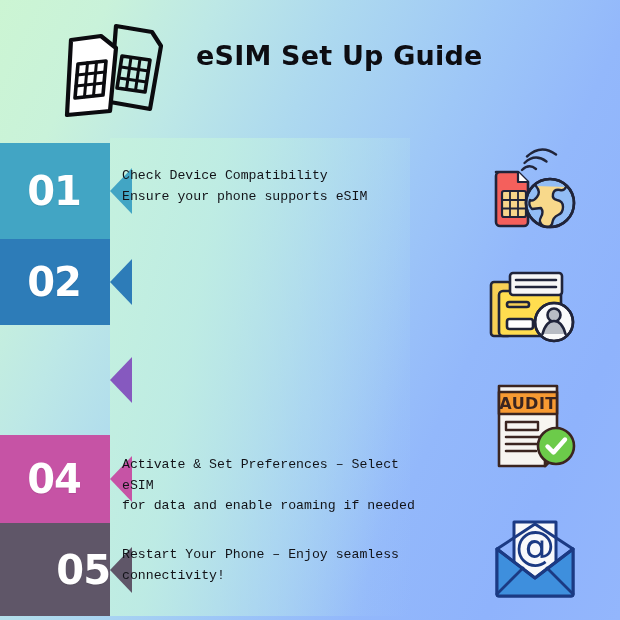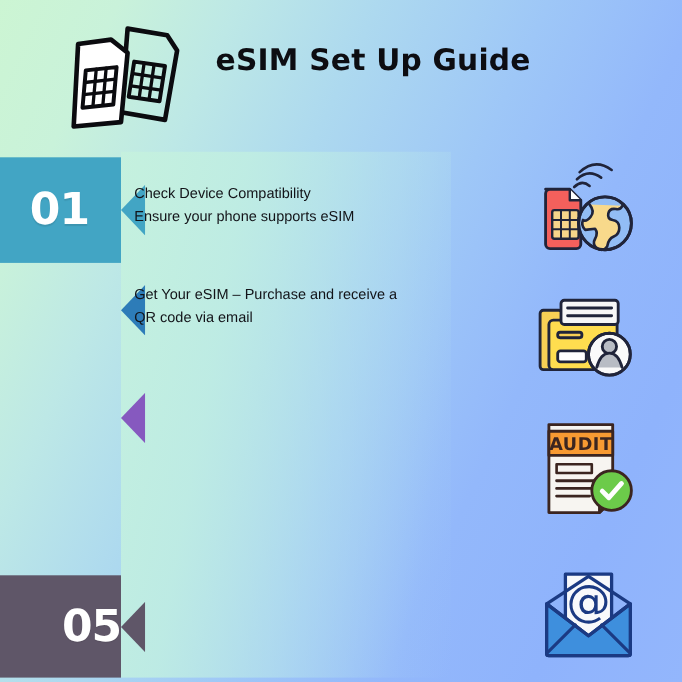--- a/index.html
+++ b/index.html
@@ -58,21 +58,21 @@
     text-shadow:0 1px 1px rgba(0,0,0,.10);
   }
   .notch{
     position:absolute;left:110px;top:50%;transform:translateY(-50%);
     width:22px;height:46px;
   }
   .step-text{
     position:absolute;left:122px;
     font-size:13.2px;line-height:20.5px;color:#121318;
     white-space:pre-line;
-    font-family:Liberation Sans, sans-serif;
+    font-family:Liberation Mono, monospace;
   }
   
   .icon-wrap{position:absolute;text-align:right;}
 </style>
 </head>
 <body>
 
 <div id="canvas">
 
   <div id="header">
@@ -110,47 +110,62 @@
     <div class="notch">
       <svg viewBox="0 0 22 46" width="22" height="46">
           <polygon points="22,0 0,23 22,46" fill="#42a5c4"></polygon>
         </svg>
     </div>
     <div class="step-text" style="top:23px;width:280px;">Check Device Compatibility
 Ensure your phone supports eSIM</div>
   </div>
 
   <div class="step" style="top:239px;height:86px;width:410px;">
+    <div class="band" style="background:#2d7cb8;">
+      <span class="num">02</span>
+    </div>
     <div class="notch">
       <svg viewBox="0 0 22 46" width="22" height="46">
           <polygon points="22,0 0,23 22,46" fill="#2d7cb8"></polygon>
         </svg>
     </div>
-    <div class="step-text" style="top:19px;width:290px;">Get Your eSIM – Purchase and receive a
-QR code via email</div>
   </div>
 
   <div class="step" style="top:325px;height:110px;width:410px;">
     <div class="notch">
       <svg viewBox="0 0 22 46" width="22" height="46">
           <polygon points="22,0 0,23 22,46" fill="#8659bf"></polygon>
         </svg>
     </div>
   </div>
 
+  <div class="step" style="top:435px;height:88px;width:410px;">
+    <div class="band" style="background:#c653a5;">
+      <span class="num">04</span>
+    </div>
+    <div class="notch">
+      <svg viewBox="0 0 22 46" width="22" height="46">
+          <polygon points="22,0 0,23 22,46" fill="#c653a5"></polygon>
+        </svg>
+    </div>
+    <div class="step-text" style="top:20px;width:300px;">Activate &amp; Set Preferences – Select eSIM
+for data and enable roaming if needed</div>
+  </div>
 
   <div class="step" style="top:523px;height:93px;width:410px;">
     <div class="band" style="background:#5f5668;justify-content:flex-end;">
       <span class="num">05</span>
     </div>
     <div class="notch">
       <svg viewBox="0 0 22 46" width="22" height="46">
           <polygon points="22,0 0,23 22,46" fill="#5f5668"></polygon>
         </svg>
     </div>
+    <div class="step-text" style="top:22px;width:290px;">Restart Your Phone – Enjoy seamless
+connectivity!</div>
   </div>
 
   <div class="icon-wrap" style="left:482px;top:148px;width:100px;height:90px;">
     <svg viewBox="0 0 100 90" width="100" height="90">
       <g stroke="#20243a" stroke-width="2.6" stroke-linejoin="round" stroke-linecap="round">
 
         <path d="M40 22 q7 -7 14 -1" fill="none" stroke-width="2.4"></path>
         <path d="M42.5 15 q10.5 -10 22 -1.5" fill="none" stroke-width="2.4"></path>
         <path d="M45 8.5 q14 -13 29 -2" fill="none" stroke-width="2.4"></path>
 

